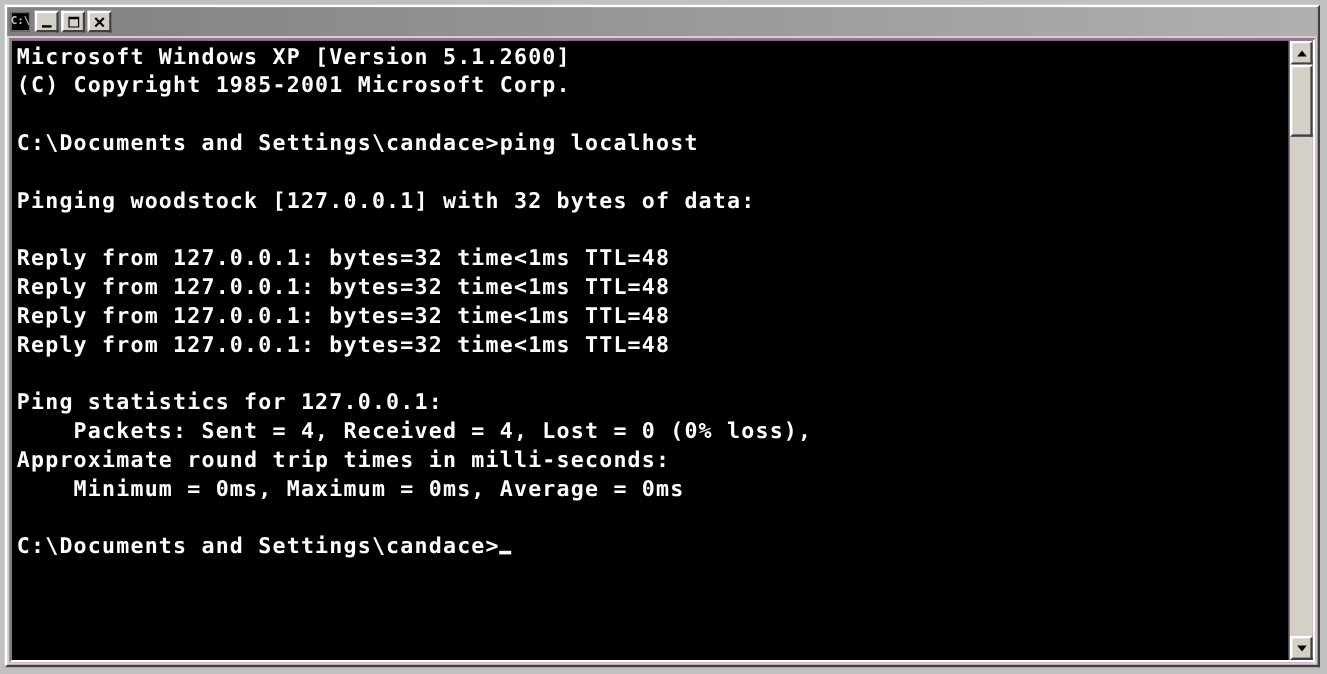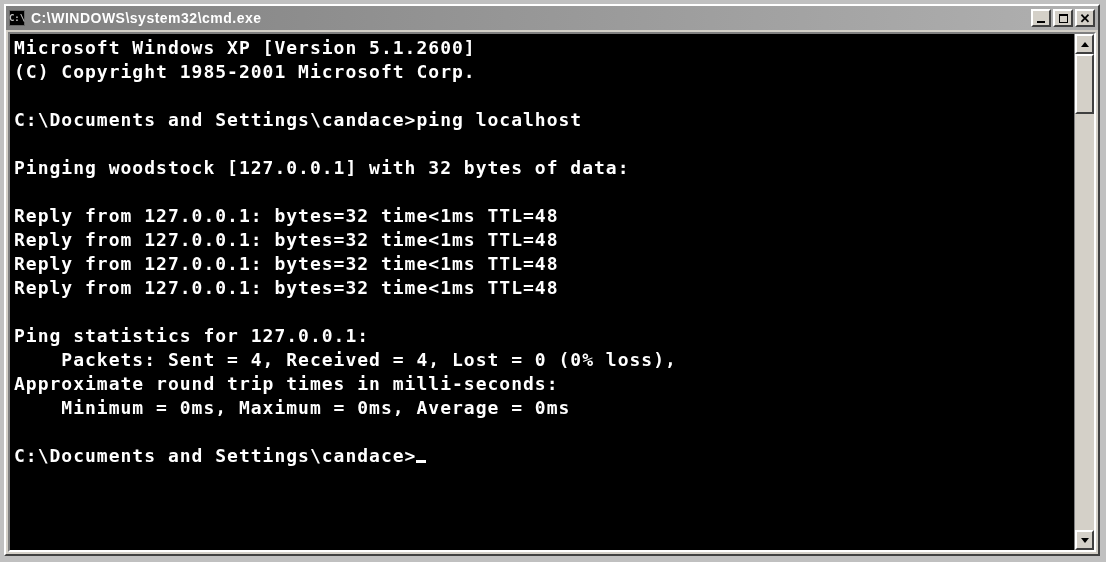--- a/index.html
+++ b/index.html
@@ -170,21 +170,20 @@
     }
   </style>
 </head>
 <body>
 
 <div class="window">
   <div class="titlebar">
     <div class="titlebar-icon">
       <span class="titlebar-icon-text">C:\</span>
     </div>
-    <div class="titlebar-title">C:\WINDOWS\system32\cmd.exe</div>
     <div class="titlebar-buttons">
       <div class="titlebar-button">
         <div class="minimize-glyph"></div>
       </div>
       <div class="titlebar-button">
         <div class="maximize-glyph"></div>
       </div>
       <div class="titlebar-button">
         <span class="close-glyph">✕</span>
       </div>

